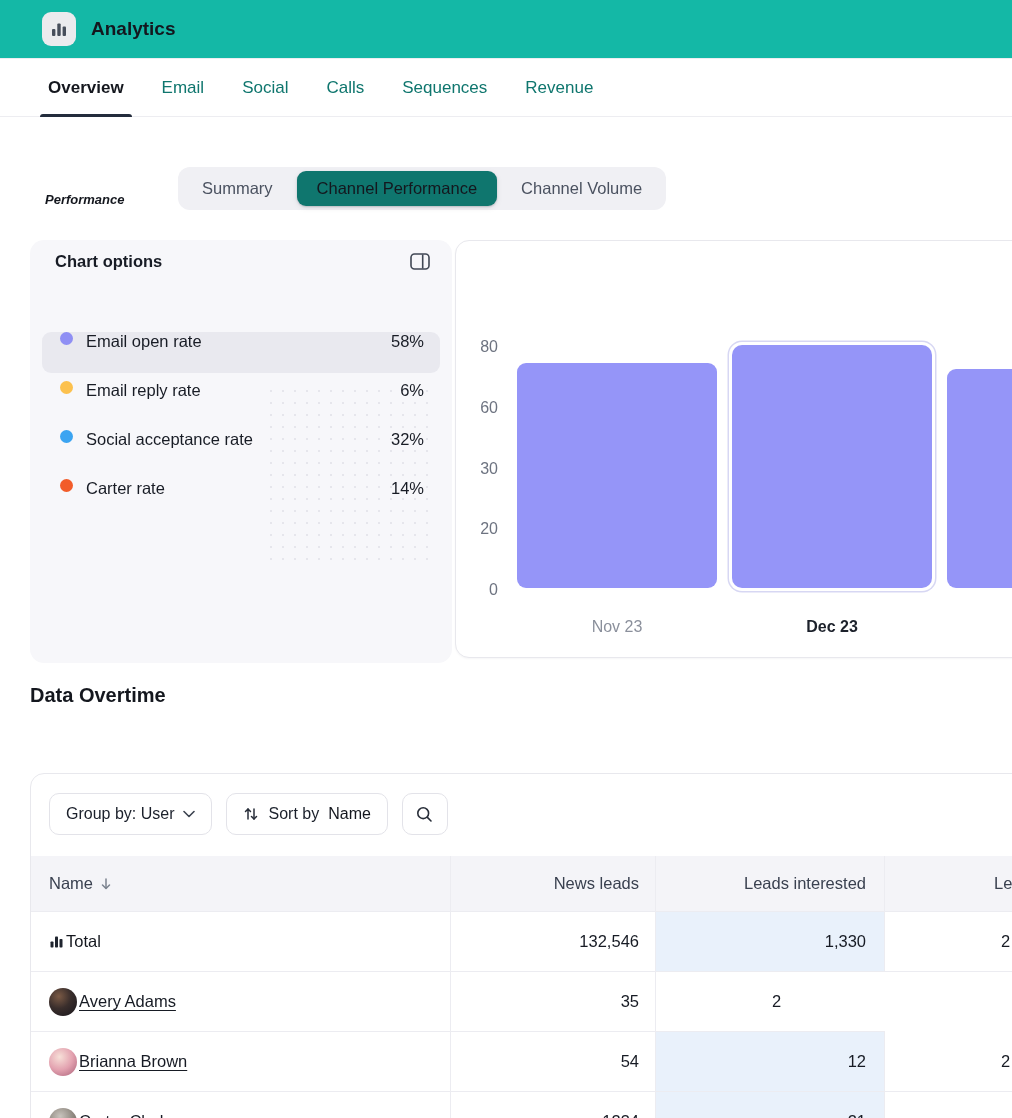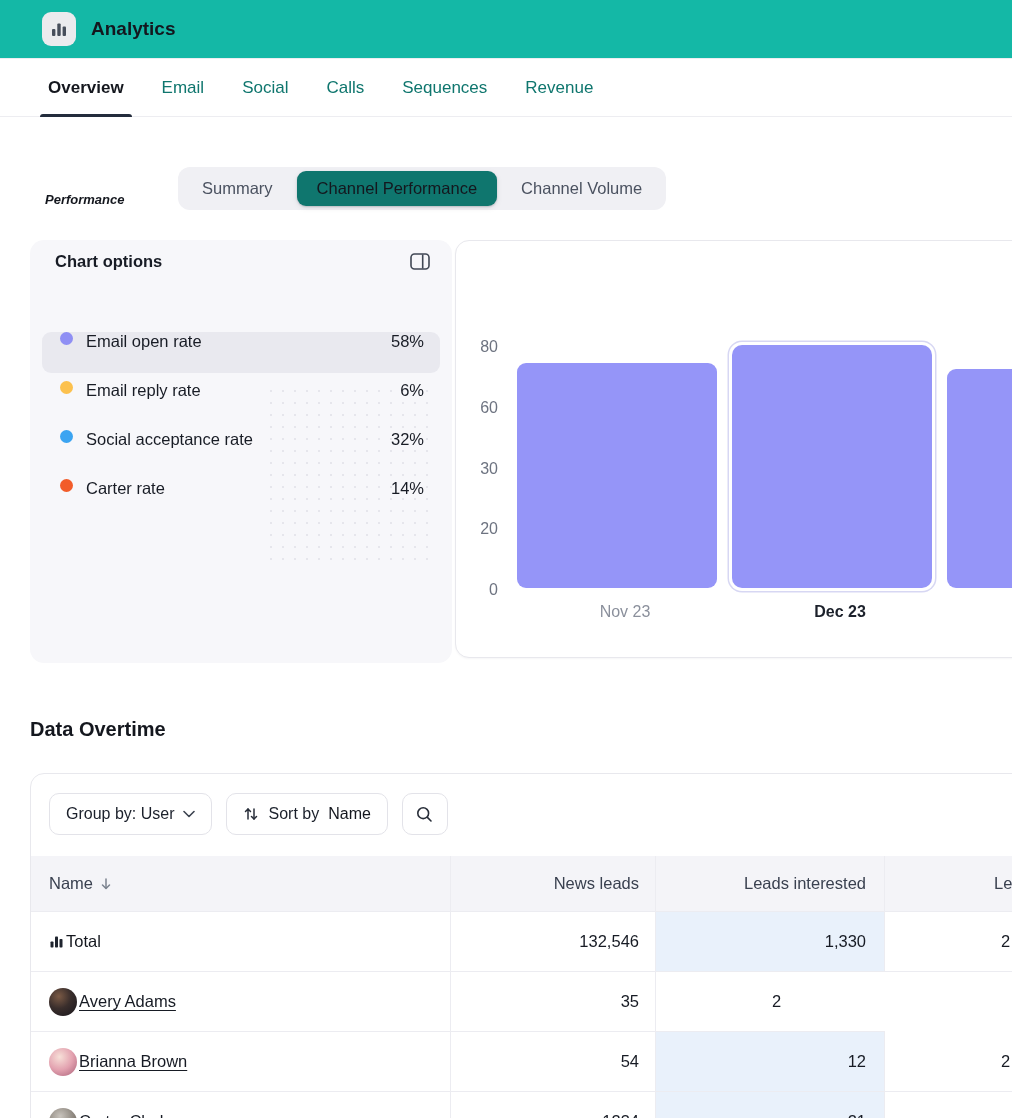--- a/index.html
+++ b/index.html
@@ -43,25 +43,25 @@
   .option-value{font-size:16.5px;color:#181c25;font-weight:500;}
 
   
   .chart-card{position:absolute;left:455px;top:240px;width:720px;height:418px;background:#fff;
               border:1px solid #e8e8ed;border-radius:14px;box-sizing:border-box;box-shadow:0 1px 2px rgba(16,24,40,.04);}
   .y-axis{position:absolute;left:0;top:0;width:42px;height:100%;}
   .y-tick{position:absolute;left:0;width:42px;text-align:right;font-size:16px;color:#6d7380;line-height:20px;}
   .plot{position:absolute;left:0;top:0;width:100%;height:100%;}
   .bar{position:absolute;bottom:69px;width:200px;background:#9595f8;border-radius:9px;cursor:pointer;}
   .bar.selected{box-shadow:0 0 0 3px #fff,0 0 0 4.5px #d7d7f3;border-radius:10px;}
-  .x-label{position:absolute;top:362px;transform:translateX(-50%);font-size:16px;color:#8b909c;white-space:nowrap;margin-left:8px;}
+  .x-label{position:absolute;top:377px;transform:translateX(-50%);font-size:16px;color:#8b909c;white-space:nowrap;}
   .x-label.selected{color:#1c212b;font-weight:700;}
 
   
-  .overtime-title{position:absolute;left:30px;top:718px;margin:0;font-size:20px;font-weight:600;color:#14171e;}
+  .overtime-title{position:absolute;left:30px;top:684px;margin:0;font-size:20px;font-weight:600;color:#14171e;}
   .table-card{position:absolute;left:30px;top:773px;width:1000px;height:420px;background:#fff;
               border:1px solid #e8e8ed;border-radius:14px;box-sizing:border-box;}
   .toolbar{position:absolute;top:19px;left:18px;display:flex;gap:14px;align-items:center;}
   .tool-btn{height:42px;border:1px solid #e3e3e9;border-radius:10px;background:#fff;display:flex;align-items:center;
             gap:9px;padding:12px 16px;font-size:16px;color:#1b202b;cursor:pointer;box-sizing:border-box;}
   .tool-btn .btn-value{font-weight:500;color:#14171e;}
   .search-btn{width:46px;justify-content:center;padding:0;}
 
   .tgrid{position:absolute;top:82px;left:0;right:0;}
   .trow{display:grid;grid-template-columns:420px 205px 229px 1fr;height:60px;}

